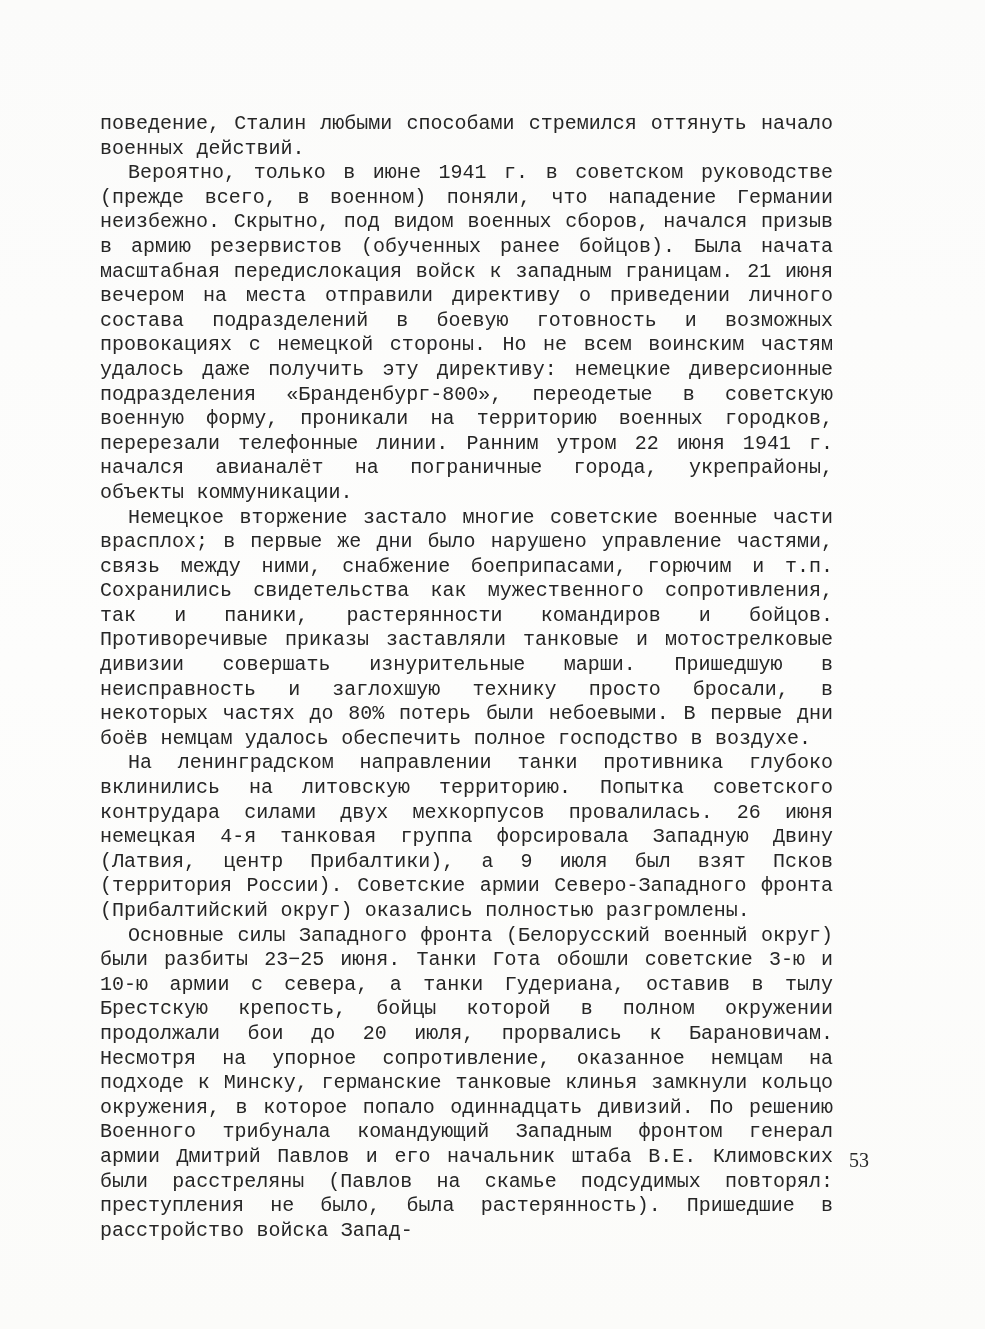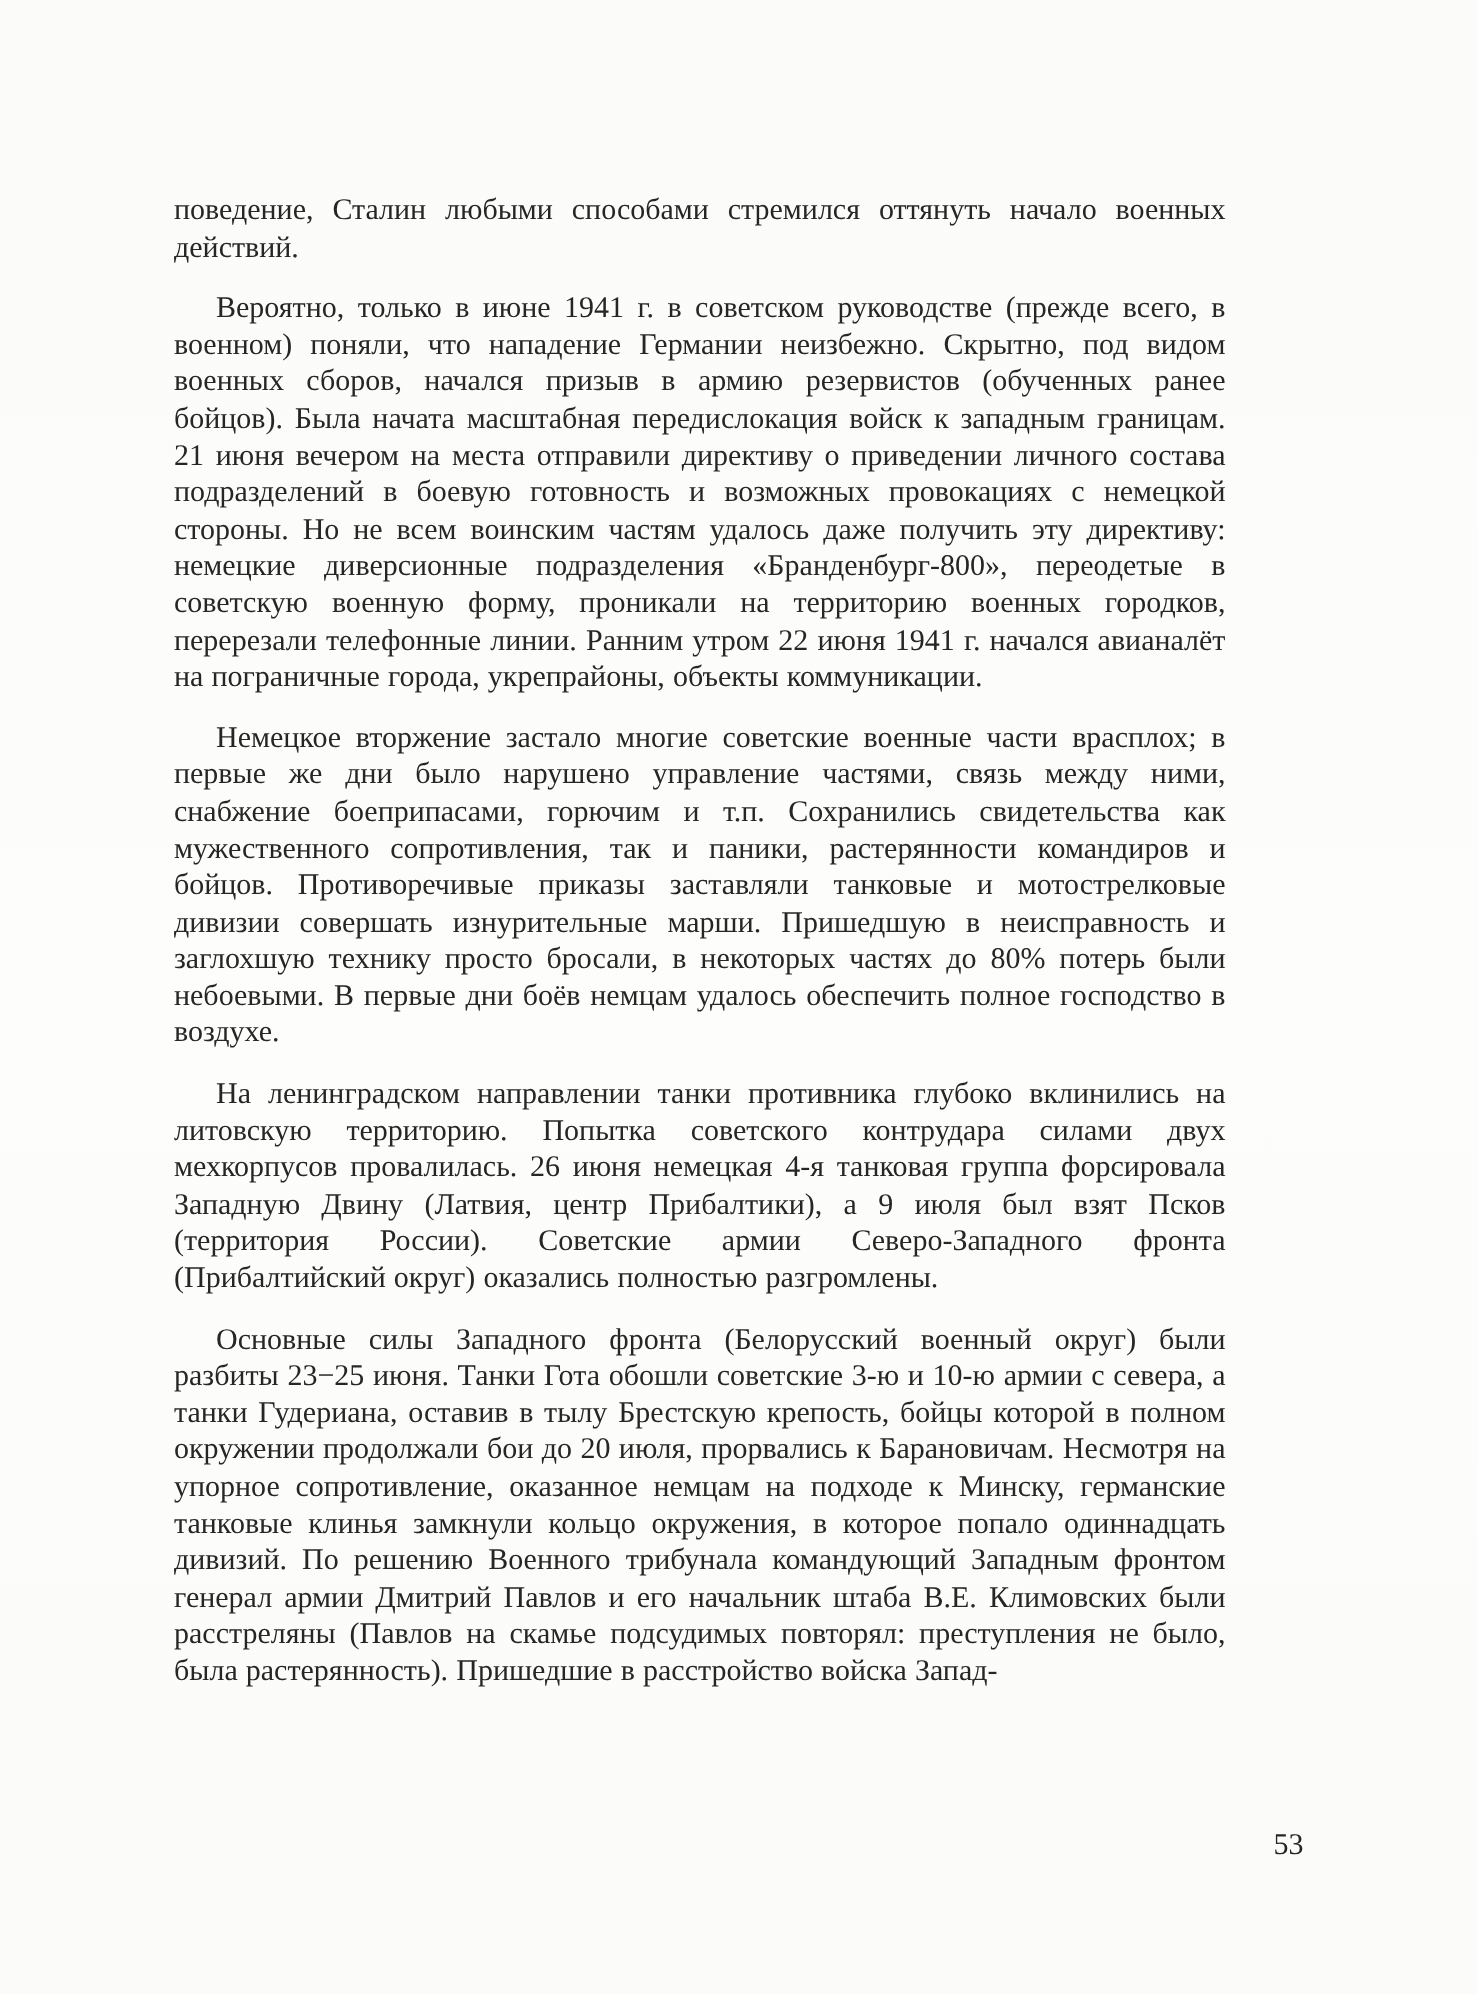--- a/index.html
+++ b/index.html
@@ -26,30 +26,31 @@
     top: 112px;
     width: 733px;
     font-size: 20px;
     line-height: 24.6px;
     text-align: justify;
     hyphens: auto;
     -webkit-hyphens: auto;
     word-spacing: 0.02em;
   }
   .para {
-    margin: 16px;
+    margin: 0;
     padding: 0;
+    font-family: Liberation Mono, monospace;
   }
   .para.indent {
     text-indent: 28px;
   }
   .page-number {
     position: absolute;
     left: 849px;
-    top: 1218px;
+    top: 1148px;
     font-size: 20px;
     line-height: 24.6px;
     color: #262626;
   }
 </style>
 </head>
 <body>
 
 <div class="page">
   <div class="text-block">

